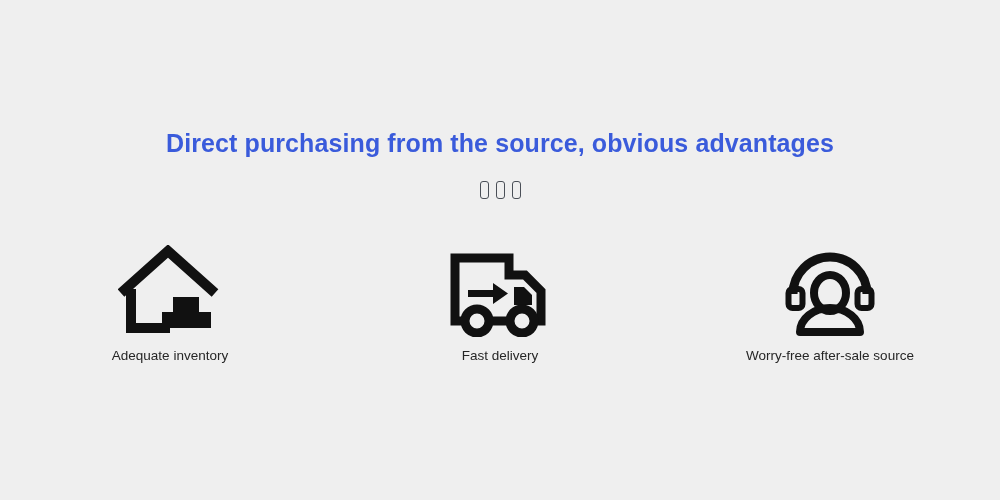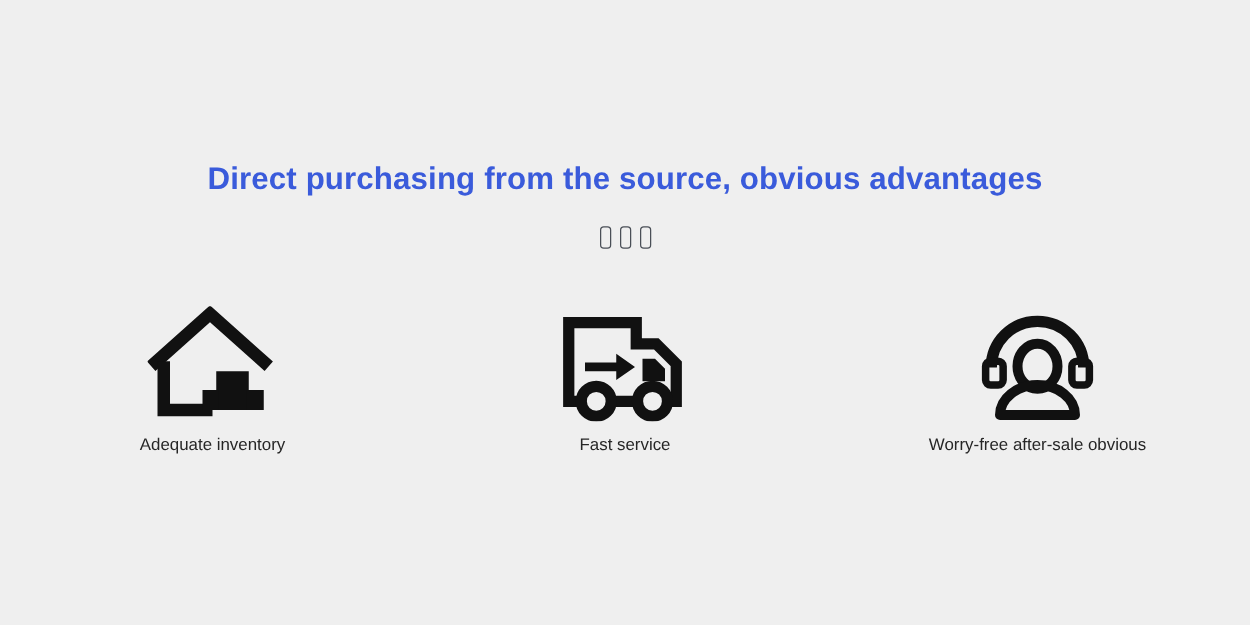--- a/index.html
+++ b/index.html
@@ -131,35 +131,35 @@
           <path d="M9 13 H63 V30 H79 L95 46 V76 H9 Z" stroke="#111111" stroke-width="9" stroke-linejoin="miter" fill="none"></path>
 
           <path d="M68 42 H78 L86 50 V60 H68 Z" fill="#111111"></path>
 
           <path d="M22 45 H47 V38 L62 48.5 L47 59 V52 H22 Z" fill="#111111"></path>
 
           <circle cx="31" cy="76" r="12" fill="#efefef" stroke="#111111" stroke-width="9"></circle>
           <circle cx="76" cy="76" r="12" fill="#efefef" stroke="#111111" stroke-width="9"></circle>
         </svg>
       </div>
-      <div class="feature-label">Fast service</div>
+      <div class="feature-label">Fast delivery</div>
     </div>
 
     <div class="feature">
       <div class="feature-icon">
         <svg width="96" height="92" viewBox="0 0 96 92" fill="none" xmlns="http://www.w3.org/2000/svg" aria-hidden="true">
 
           <path d="M11 49 A37 37 0 0 1 85 49" stroke="#111111" stroke-width="9" stroke-linecap="butt" fill="none"></path>
 
           <rect x="6.5" y="44" width="14" height="19" rx="4" stroke="#111111" stroke-width="6" fill="none"></rect>
 
           <rect x="75.5" y="44" width="14" height="19" rx="4" stroke="#111111" stroke-width="6" fill="none"></rect>
 
           <ellipse cx="48" cy="48" rx="16" ry="18" stroke="#111111" stroke-width="8" fill="none"></ellipse>
 
           <path d="M18 87 A30 24 0 0 1 78 87 Z" stroke="#111111" stroke-width="8" stroke-linejoin="round" fill="none"></path>
         </svg>
       </div>
-      <div class="feature-label">Worry-free after-sale obvious</div>
+      <div class="feature-label">Worry-free after-sale source</div>
     </div>
 
   </div>
 </div>
 
 </body></html>

